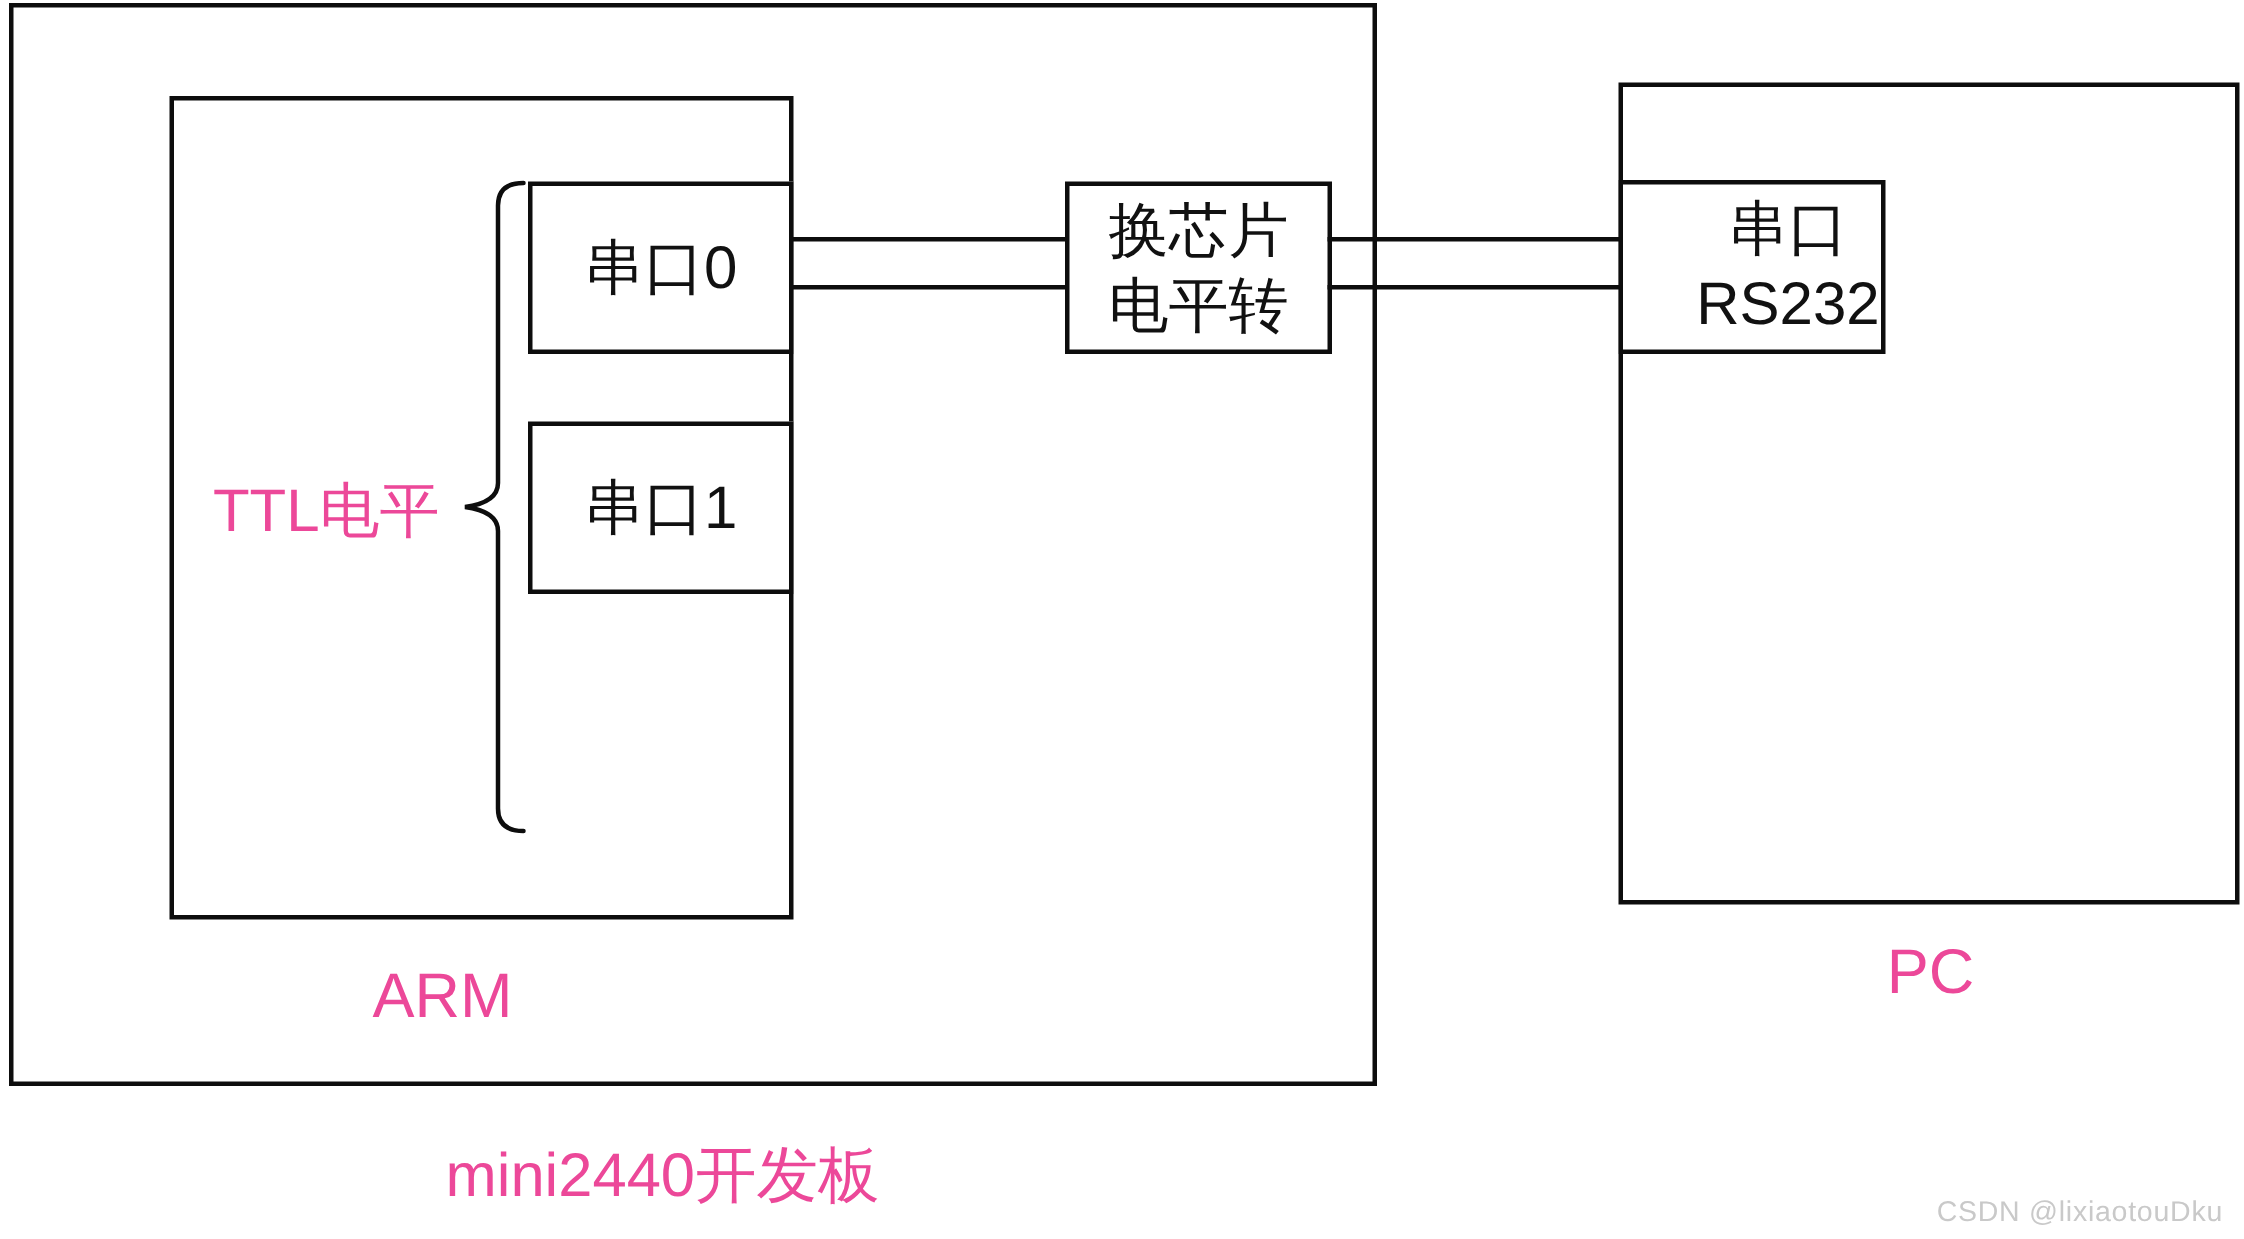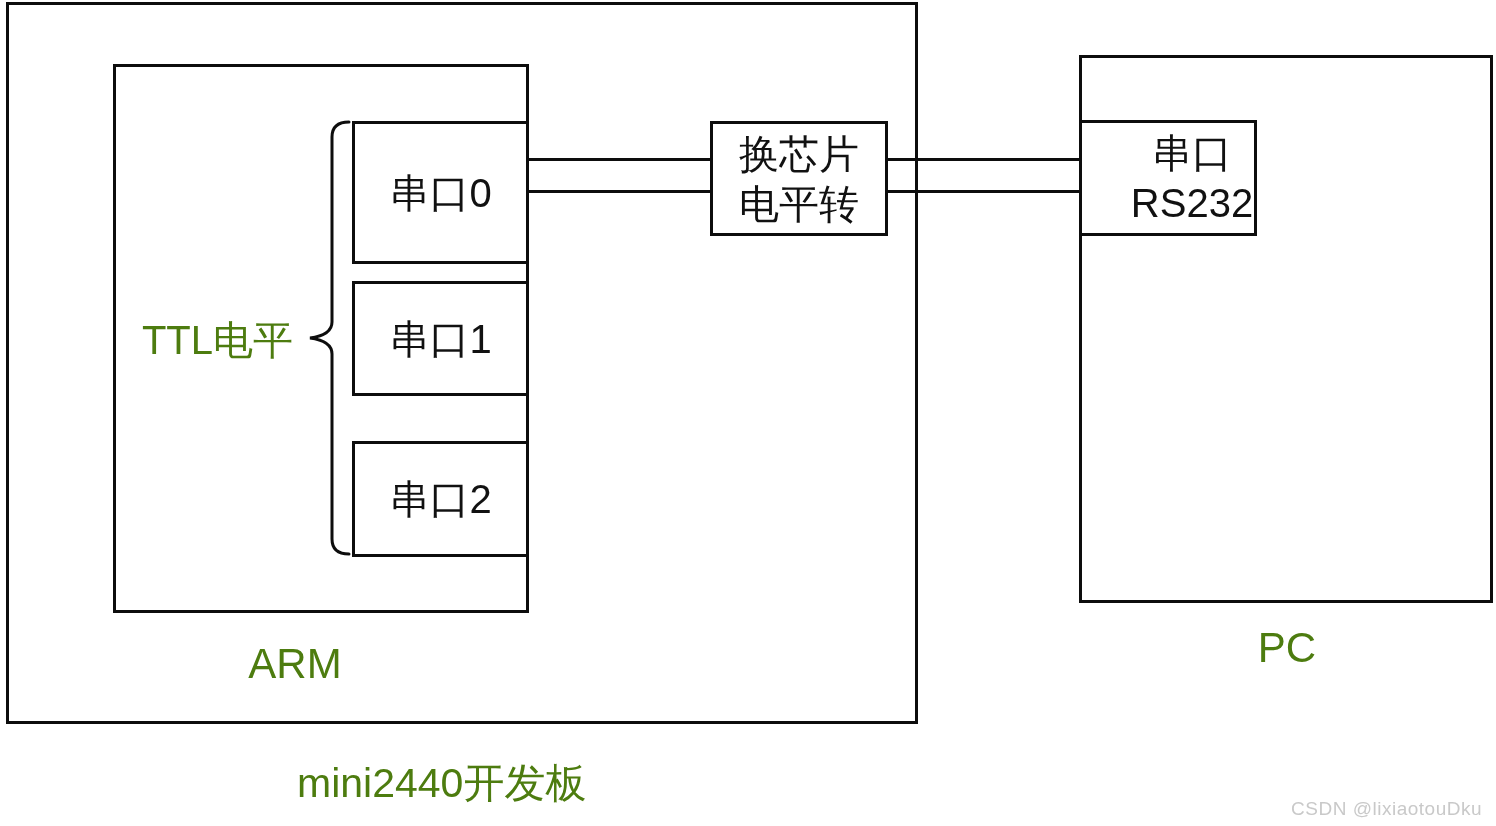--- a/index.html
+++ b/index.html
@@ -30,21 +30,21 @@
     font-size: 40px;
     line-height: 50px;
     color: #111111;
     text-align: center;
   }
   .hollow {
     background: transparent;
   }
   .label {
     position: absolute;
-    color: #4d7c0f;
+    color: #ec4899;
     white-space: nowrap;
   }
   .hline {
     position: absolute;
     height: 3px;
     background: #0d0d0d;
   }
   .brace-svg {
     position: absolute;
     left: 303px;
@@ -63,28 +63,25 @@
 </style>
 </head>
 <body>
 
 <div id="canvas">
 
   <div class="box hollow" style="left:6px; top:2px; width:912px; height:722px;"></div>
 
   <div class="box hollow" style="left:113px; top:64px; width:416px; height:549px;"></div>
 
-  <div class="box module" style="left:352px; top:121px; width:177px; height:143px;">
+  <div class="box module" style="left:352px; top:121px; width:177px; height:115px;">
     <span>串口0</span>
   </div>
   <div class="box module" style="left:352px; top:281px; width:177px; height:115px;">
     <span>串口1</span>
-  </div>
-  <div class="box module" style="left:352px; top:441px; width:177px; height:116px;">
-    <span>串口2</span>
   </div>
 
   <svg class="brace-svg" viewBox="0 0 50 438" preserveAspectRatio="none">
     <path d="M46,3 Q29,3 29,18 L29,203 Q29,216 7,219 Q29,222 29,235 L29,420 Q29,435 46,435" fill="none" stroke-width="3" stroke-linecap="round" stroke="#0d0d0d"></path>
   </svg>
 
   <div class="label" style="left:140px; top:313px; width:155px; font-size:40px; text-align:center;">TTL电平</div>
 
   <div class="box module" style="left:710px; top:121px; width:178px; height:115px;">
     <span>换芯片</span>

